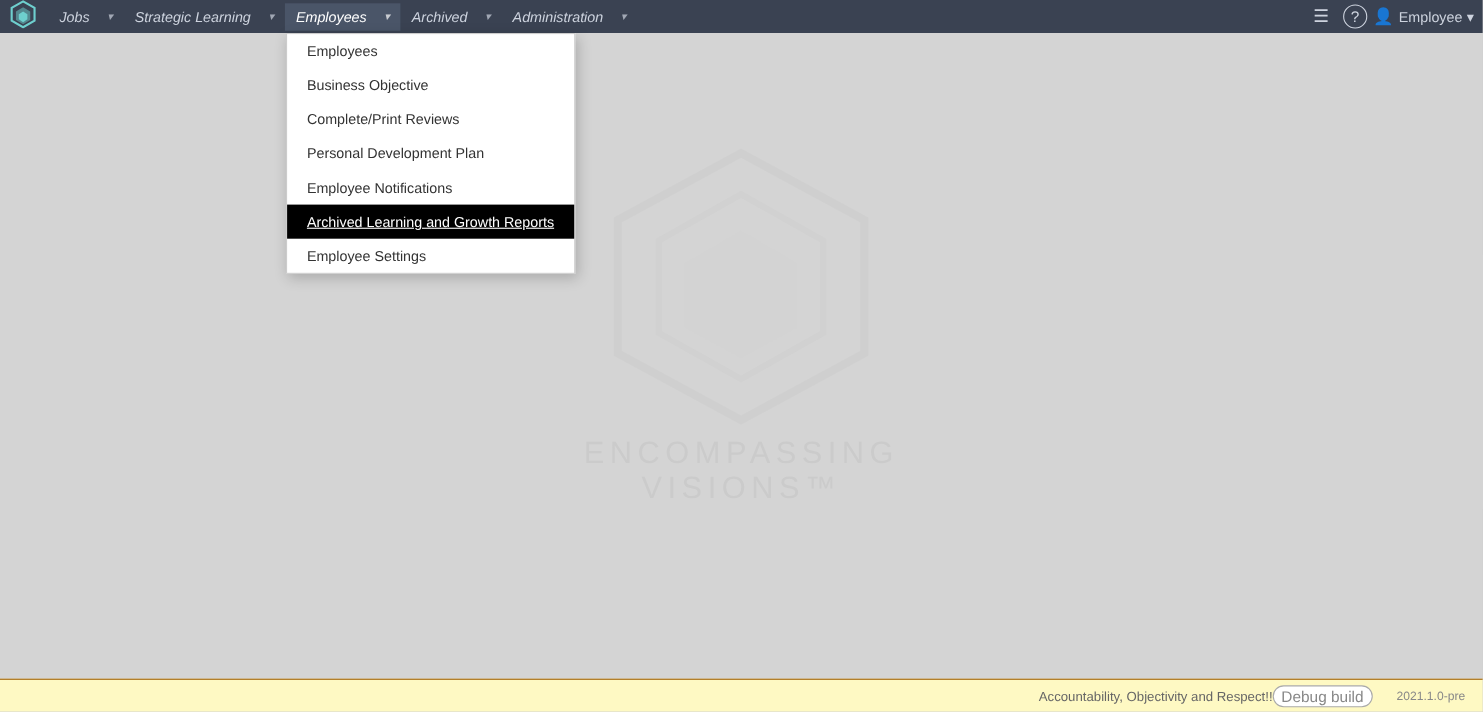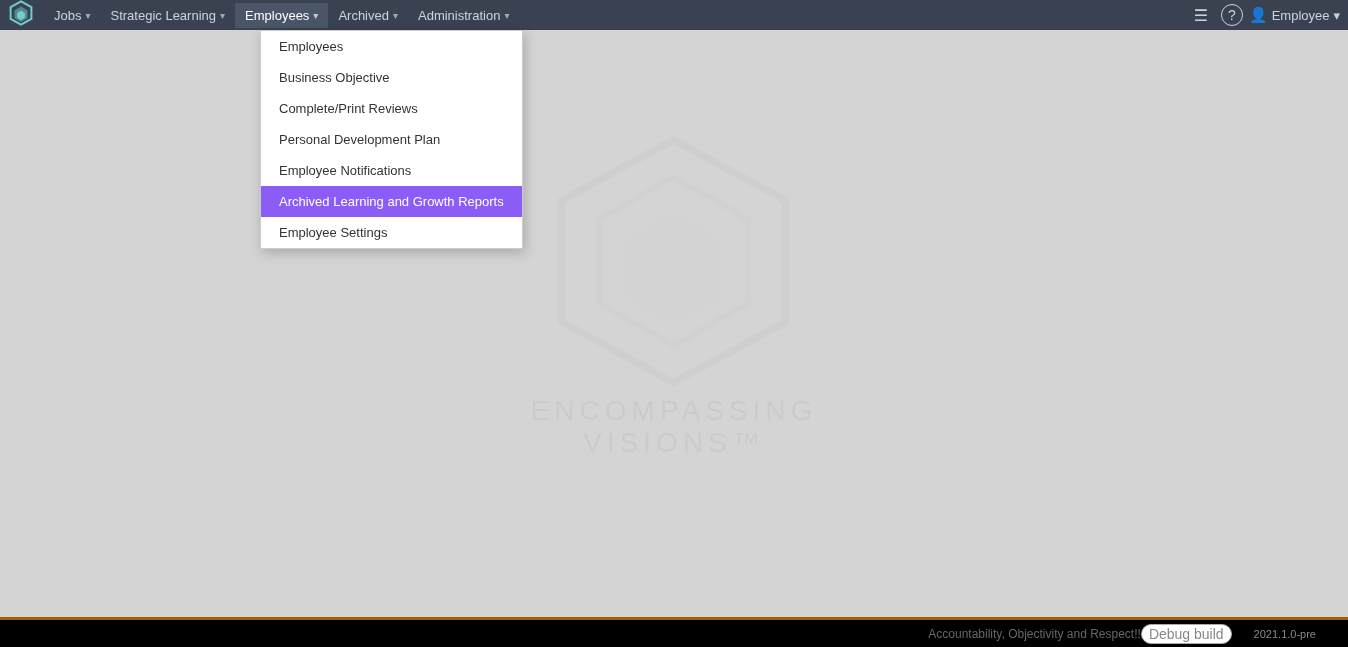--- a/index.html
+++ b/index.html
@@ -28,22 +28,23 @@
       flex: 1;
     }
     .nav-item {
       color: #cdd3de;
       font-size: 13px;
       padding: 0 10px;
       height: 25px;
       display: flex;
       align-items: center;
       cursor: pointer;
-      gap: 4px;
+      gap: 16px;
       white-space: nowrap;
+      font-style: italic;
     }
     .nav-item.active { background: #4a5568; color: #fff; }
     .nav-item .chevron {
       font-size: 10px;
       opacity: 0.7;
     }
     .nav-right {
       display: flex;
       align-items: center;
       gap: 6px;
@@ -91,26 +92,26 @@
     .watermark-hex {
       width: 280px;
       height: 280px;
       margin: 0 auto 10px;
     }
 
     
     .footer {
       width: 100%;
       height: 30px;
-      background: #000000;
+      background: #fef9c3;
       display: flex;
       align-items: center;
       justify-content: flex-end;
-      padding: 0 32px;
-      border-top: 3px solid #a16207;
+      padding: 0 16px;
+      border-top: 1px solid #a16207;
       position: absolute;
       bottom: 0;
     }
     .footer-text {
       font-size: 12px;
       color: #666;
     }
     .footer-debug {
       font-size: 11px;
       color: #888;
@@ -139,22 +140,23 @@
     }
     .dropdown-item {
       padding: 8px 18px;
       font-size: 13px;
       color: #333;
       cursor: pointer;
       display: block;
       white-space: nowrap;
     }
     .dropdown-item.highlighted {
-      background: #8b5cf6;
+      background: #000000;
       color: #fff;
+      text-decoration: underline;
     }
   </style>
 </head>
 <body>
 
 <nav class="navbar">
 
   <div>
     <svg class="navbar-logo" viewBox="0 0 40 40" xmlns="http://www.w3.org/2000/svg">
       <polygon points="20,2 36,11 36,29 20,38 4,29 4,11" fill="none" stroke="#6ecfce" stroke-width="3"></polygon>

